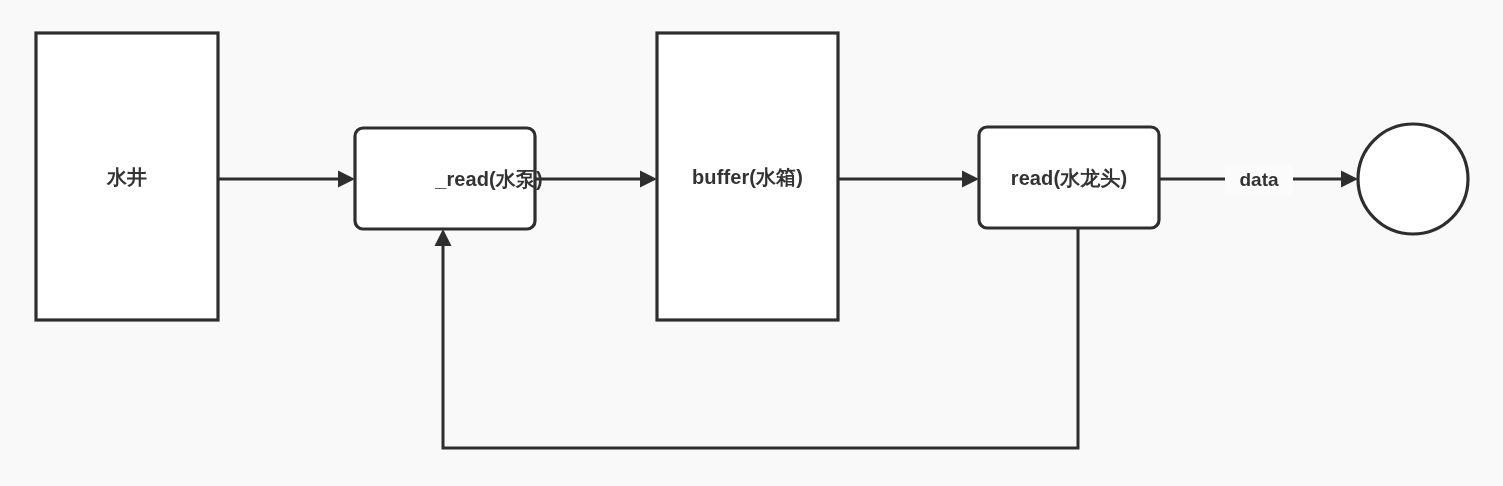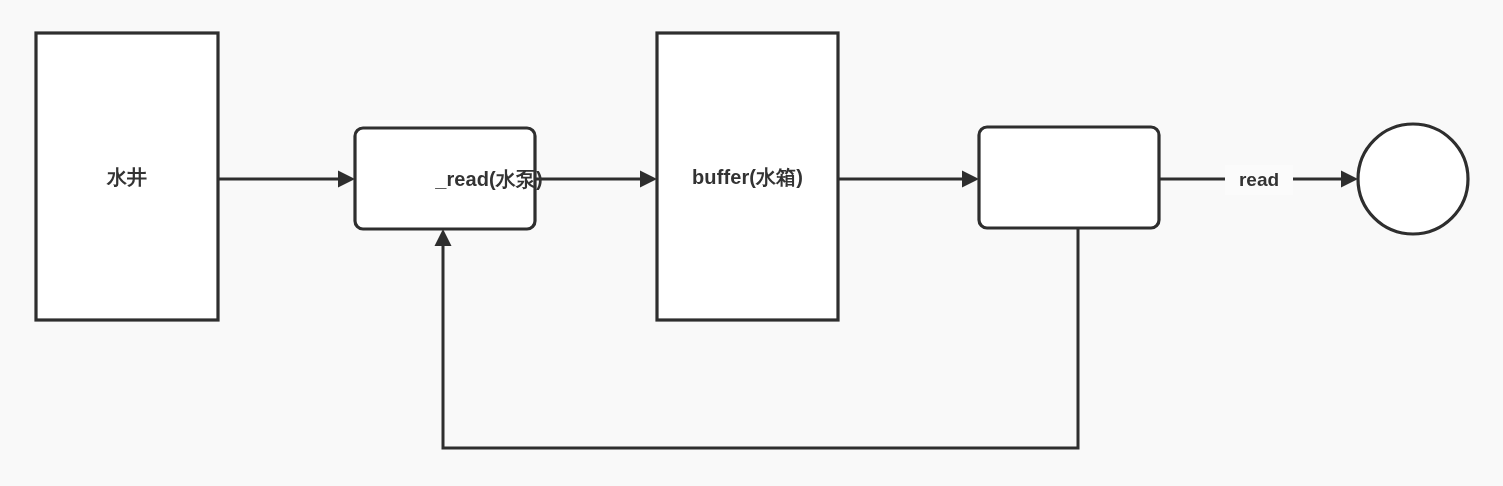--- a/index.html
+++ b/index.html
@@ -117,17 +117,18 @@
     <circle class="node-shape" cx="1413" cy="179" r="55"></circle>
 
   </svg>
 
   <div class="node-label" style="left:36px; top:33px; width:182px; height:287px;">水井</div>
 
   <div class="node-label" style="left:355px; top:128px; width:180px; height:101px;margin-left:44px;">_read(水泵)</div>
 
   <div class="node-label" style="left:657px; top:33px; width:181px; height:287px;">buffer(水箱)</div>
 
+  <div class="node-label" style="left:979px; top:127px; width:180px; height:101px;">read(水龙头)</div>
 
 
-  <div class="edge-label" style="left:1225px; top:165px; width:62px; height:28px;">read</div>
+  <div class="edge-label" style="left:1225px; top:165px; width:62px; height:28px;">data</div>
 
 </div>
 
 </body></html>

